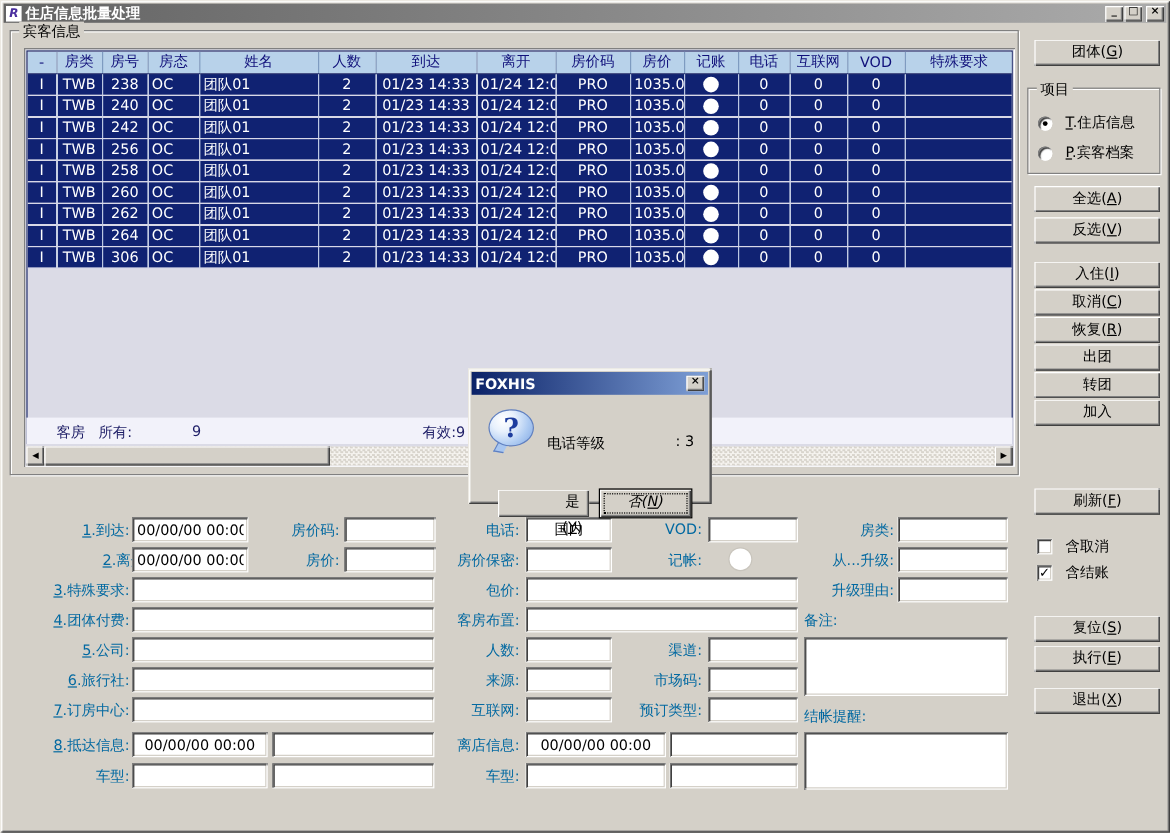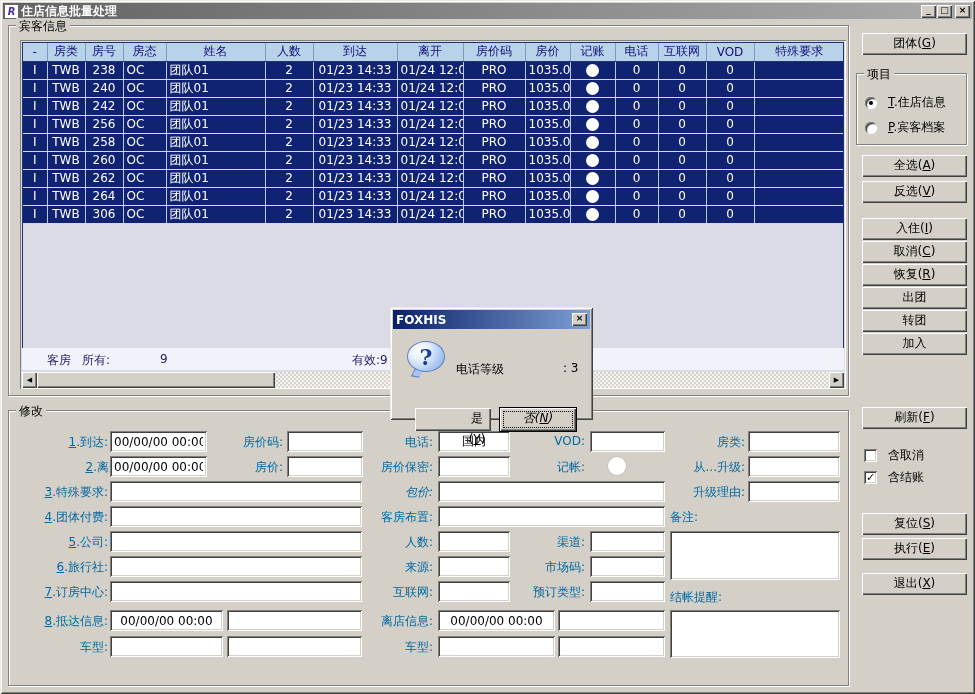--- a/index.html
+++ b/index.html
@@ -350,23 +350,20 @@
       </div>
       <div class="check-row" style="left: 864px; top: 469px;">
         <span class="checkbox">✓</span>
         <span>含结账</span>
       </div>
     </div>
   <div class="btn" style="left:862px; top:513px;">复位(<u>S</u>)</div>
   <div class="btn" style="left:862px; top:538px;">执行(<u>E</u>)</div>
   <div class="btn" style="left:862px; top:573px;">退出(<u>X</u>)</div>
 
-  <div class="groupbox" style="left:8px; top:410px; width:841px; height:276px;">
-    <span class="legend">修改</span>
-  </div>
 
   <span class="flabel" style="left:20px;top:434px;width:88px;"><u>1</u>.到达:</span>
   <input class="finput center" style="left: 110px; top: 431px; width: 97px;" readonly="" value="00/00/00 00:00">
   <span class="flabel" style="left:213px;top:434px;width:70px;">房价码:</span>
   <input class="finput" style="left: 287px; top: 431px; width: 76px;" readonly="" value="">
   <span class="flabel" style="left:363px;top:434px;width:70px;">电话:</span>
   <input class="finput center" style="left: 438px; top: 431px; width: 72px;" readonly="" value="国内">
   <span class="flabel" style="left:515px;top:434px;width:70px;">VOD:</span>
   <input class="finput" style="left: 590px; top: 431px; width: 75px;" readonly="" value="">
   <span class="flabel" style="left:665px;top:434px;width:80px;">房类:</span>
@@ -378,21 +375,21 @@
   <input class="finput" style="left: 287px; top: 456px; width: 76px;" readonly="" value="">
   <span class="flabel" style="left:363px;top:459px;width:70px;">房价保密:</span>
   <input class="finput" style="left: 438px; top: 456px; width: 72px;" readonly="" value="">
   <span class="flabel" style="left:515px;top:459px;width:70px;">记帐:</span>
   <span class="led" style="left:608px;top:457px;"></span>
   <span class="flabel" style="left:665px;top:459px;width:80px;">从...升级:</span>
   <input class="finput" style="left: 748px; top: 456px; width: 92px;" readonly="" value="">
 
   <span class="flabel" style="left:20px;top:484px;width:88px;"><u>3</u>.特殊要求:</span>
   <input class="finput" style="left: 110px; top: 481px; width: 252px;" readonly="" value="">
-  <span class="flabel" style="left:363px;top:484px;width:70px;font-style:italic;">包价:</span>
+  <span class="flabel" style="left:363px;top:484px;width:70px;">包价:</span>
   <input class="finput" style="left: 438px; top: 481px; width: 227px;" readonly="" value="">
   <span class="flabel" style="left:665px;top:484px;width:80px;">升级理由:</span>
   <input class="finput" style="left: 748px; top: 481px; width: 92px;" readonly="" value="">
 
   <span class="flabel" style="left:20px;top:509px;width:88px;"><u>4</u>.团体付费:</span>
   <input class="finput" style="left: 110px; top: 506px; width: 252px;" readonly="" value="">
   <span class="flabel" style="left:363px;top:509px;width:70px;">客房布置:</span>
   <input class="finput" style="left: 438px; top: 506px; width: 227px;" readonly="" value="">
   <span class="flabel" style="left:670px;top:509px;width:60px;text-align:left;">备注:</span>
 

